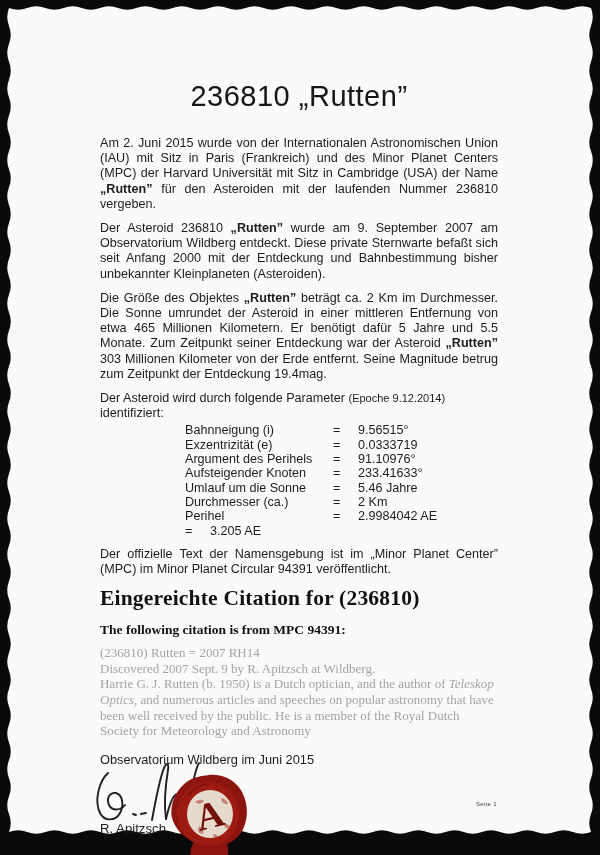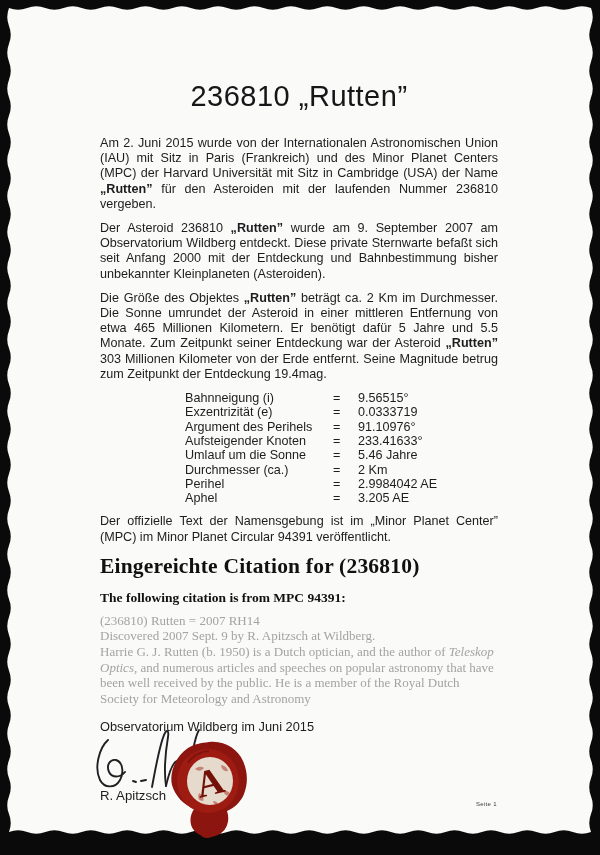--- a/index.html
+++ b/index.html
@@ -55,20 +55,21 @@
   </svg>
 
   <div class="content">
 
     <h1 class="title">236810 „Rutten”</h1>
 
     <p class="body just"><span>Am 2. Juni 2015 wurde von der Internationalen Astronomischen Union (IAU) mit Sitz in Paris (Frankreich) und des Minor Planet Centers (MPC) der Harvard Universität mit Sitz in Cambridge (USA) der Name </span><span class="seg-b">„Rutten”</span><span> für den Asteroiden mit der laufenden Nummer 236810 vergeben.</span></p>
     <p class="body just"><span>Der Asteroid 236810 </span><span class="seg-b">„Rutten”</span><span> wurde am 9. September 2007 am Observatorium Wildberg entdeckt. Diese private Sternwarte befaßt sich seit Anfang 2000 mit der Entdeckung und Bahnbestimmung bisher unbekannter Kleinplaneten (Asteroiden).</span></p>
     <p class="body just"><span>Die Größe des Objektes </span><span class="seg-b">„Rutten”</span><span> beträgt ca. 2 Km im Durchmesser. Die Sonne umrundet der Asteroid in einer mittleren Entfernung von etwa 465 Millionen Kilometern. Er benötigt dafür 5 Jahre und 5.5 Monate. Zum Zeitpunkt seiner Entdeckung war der Asteroid </span><span class="seg-b">„Rutten”</span><span> 303 Millionen Kilometer von der Erde entfernt. Seine Magnitude betrug zum Zeitpunkt der Entdeckung 19.4mag.</span></p>
 
+    <p class="body" style="margin-bottom:2px;"><span>Der Asteroid wird durch folgende Parameter </span><span class="seg-small">(Epoche 9.12.2014)</span><span> identifiziert:</span></p>
 
     <div class="params">
         <div class="param-row">
           <span class="param-label">Bahnneigung (i)</span>
           <span class="param-eq">=</span>
           <span class="param-value">9.56515°</span>
         </div>
         <div class="param-row">
           <span class="param-label">Exzentrizität (e)</span>
           <span class="param-eq">=</span>
@@ -93,21 +94,20 @@
           <span class="param-label">Durchmesser (ca.)</span>
           <span class="param-eq">=</span>
           <span class="param-value">2 Km</span>
         </div>
         <div class="param-row">
           <span class="param-label">Perihel</span>
           <span class="param-eq">=</span>
           <span class="param-value">2.9984042 AE</span>
         </div>
         <div class="param-row">
-          <span class="param-label">Aphel</span>
           <span class="param-eq">=</span>
           <span class="param-value">3.205 AE</span>
         </div>
       </div>
 
     <p class="body just"><span>Der offizielle Text der Namensgebung ist im „Minor Planet Center” (MPC) im  Minor Planet Circular 94391 veröffentlicht.</span></p>
 
     <h2 class="cite-heading">Eingereichte Citation for (236810)</h2>
     <h3 class="cite-source">The following citation is from MPC 94391:</h3>
 

